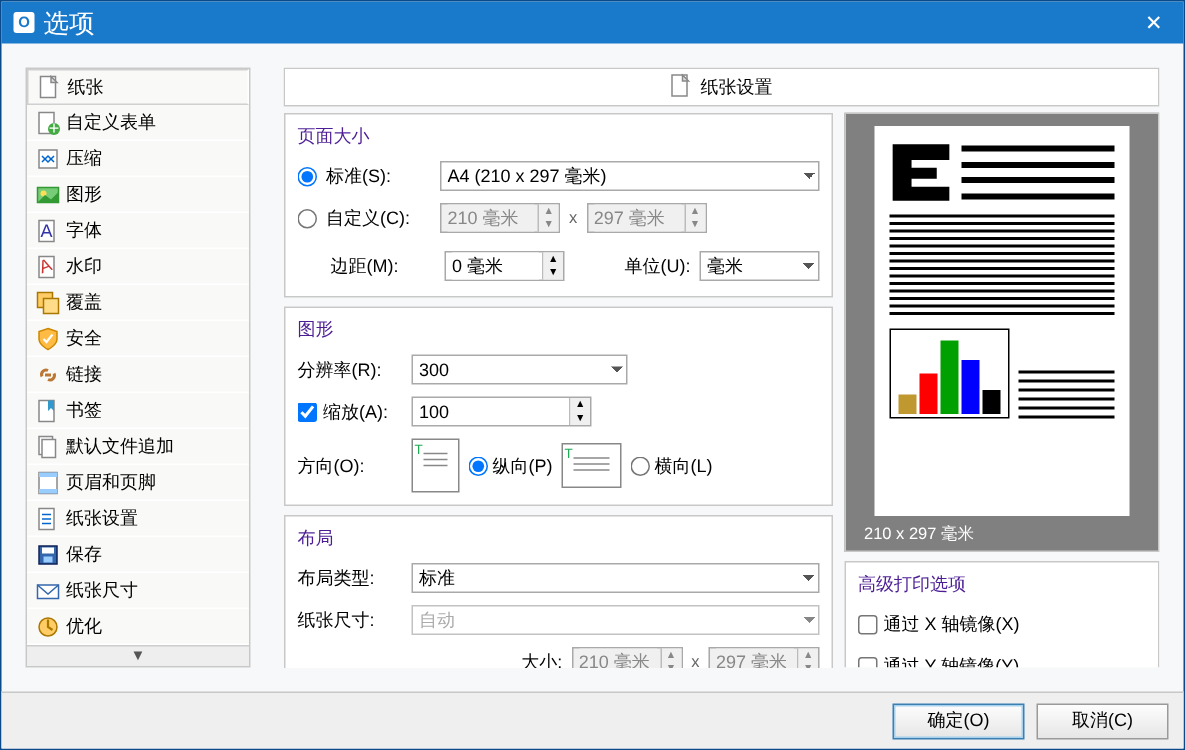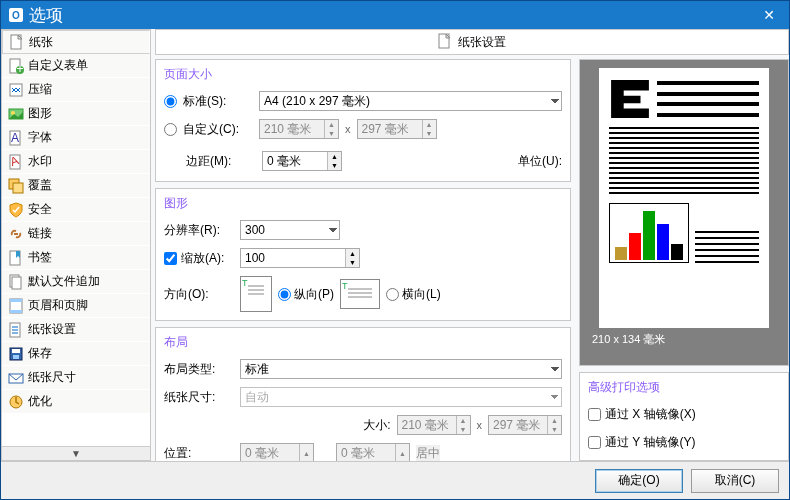--- a/index.html
+++ b/index.html
@@ -2,33 +2,33 @@
 <html><head>
 <meta charset="utf-8">
 <style>
 * { box-sizing: border-box; margin: 0; padding: 0; font-family: "Microsoft YaHei", "Segoe UI", Tahoma, sans-serif; font-size: 12px; }
 body { background: #d9e4f1; width: 790px; height: 500px; overflow: hidden; }
 .window { width: 790px; height: 500px; border: 1px solid #0a4a8a; background: #f7f8f9; display: flex; flex-direction: column; }
 .titlebar { height: 28px; background: #1979ca; color: #fff; display: flex; align-items: center; padding: 0 8px; }
 .titlebar .app-icon { width: 14px; height: 14px; background: #fff; color:#1979ca; font-size:10px; display:flex; align-items:center; justify-content:center; margin-right:6px; border-radius:2px; font-weight:bold; }
 .titlebar .title { font-size: 17px; flex: 1; }
 .titlebar .close { font-size: 14px; cursor: pointer; padding: 0 6px; }
-.body { flex: 1; display: flex; padding: 0; gap: 4px; overflow:hidden; }
+.body { flex: 1; display: flex; padding: 16px; gap: 22px; overflow:hidden; }
 .sidebar { width: 150px; background:#fff; border:1px solid #c8c8c8; display:flex; flex-direction:column; position:relative; }
 .sidebar-list { flex:1; overflow:hidden; }
 .tab-item { height:24px; display:flex; align-items:center; padding:0 6px; border-bottom:1px solid #fff; cursor:pointer; gap:4px; background:#f9f9f8; }
 .tab-item.selected { background:#f9f9f8; border:1px solid #d0d0d0; border-right-color:#fff; border-left-color:#d0d0d0; }
 .tab-icon { width:16px; height:16px; display:flex; align-items:center; justify-content:center; }
 .scroll-btn { height:14px; background:#eee; border-top:1px solid #ccc; display:flex; align-items:center; justify-content:center; cursor:pointer; font-size:10px; color:#555; }
 .main { flex:1; display:flex; flex-direction:column; gap:4px; overflow:hidden; }
 .main-header { height:26px; border:1px solid #c8c8c8; background:#fff; display:flex; align-items:center; justify-content:center; gap:6px; font-size:13px; }
 .content-row { flex:1; display:flex; gap:6px; overflow:hidden; }
 .settings { flex:1; overflow-y:auto; padding-right:2px; }
 .group { border:1px solid #c8c8c8; background:#fff; padding:6px 8px 8px; margin-bottom:6px; }
-.group-title { color:#8b5cf6; margin-bottom:6px; font-size:12px; }
+.group-title { color:#4c1d95; margin-bottom:6px; font-size:12px; }
 .row { display:flex; align-items:center; min-height:24px; gap:6px; margin-bottom:4px; }
 .row:last-child { margin-bottom:0; }
 .lab { display:inline-block; white-space:nowrap; }
 .lab-w { width:70px; }
 input[type=text], select.combo, .spinner { height:20px; border:1px solid #a9a9a9; background:#fff; padding:0 4px; }
 select.combo { appearance:none; -webkit-appearance:none; padding-right:16px; background-image:linear-gradient(45deg, transparent 50%, #555 50%), linear-gradient(-45deg, transparent 50%, #555 50%); background-position: right 6px center, right 2px center; background-size:4px 4px; background-repeat:no-repeat; }
 .spinner { display:inline-flex; align-items:center; position:relative; padding-right:16px; }
 .spinner input { border:none; width:100%; height:100%; outline:none; font-size:12px; }
 .spin-btns { position:absolute; right:0; top:0; bottom:0; width:14px; display:flex; flex-direction:column; border-left:1px solid #bbb; }
 .spin-btns span { flex:1; font-size:7px; display:flex; align-items:center; justify-content:center; background:#f0f0f0; cursor:pointer; }
@@ -274,28 +274,29 @@
               <span class="lab lab-w">边距(M):</span>
               <div class="spinner" style="width:80px">
                   <input value="0 毫米" style="">
                   <div class="spin-btns">
                     <span>▲</span>
                     <span>▼</span>
                   </div>
                 </div>
               <span style="flex:1"></span>
               <span class="lab">单位(U):</span>
+              <select class="combo" style="width:80px"><option>毫米</option></select>
             </div>
           </div>
 
           <div class="group">
             <div class="group-title">图形</div>
             <div class="row">
               <span class="lab lab-w">分辨率(R):</span>
-              <select class="combo" style="width:100px"><option>300</option></select>
+              <select class="combo" style="width:144px"><option>300</option></select>
             </div>
             <div class="row">
               <label class="checkbox" style="width:70px">
                   <input type="checkbox" checked="" style=""> 
                   <span>缩放(A):</span>
                 </label>
               <div class="spinner" style="width:120px">
                   <input value="100" style="">
                   <div class="spin-btns">
                     <span>▲</span>
@@ -427,21 +428,21 @@
                 <div style="flex:1; display:flex; flex-direction:column; gap:4px;">
                   <div class="pv-line"></div>
                     <div class="pv-line"></div>
                     <div class="pv-line"></div>
                   <div class="pv-line"></div>
                     <div class="pv-line"></div>
                     <div class="pv-line"></div>
                 </div>
               </div>
             </div>
-            <div class="pv-label">210 x 134 毫米</div>
+            <div class="pv-label">210 x 297 毫米</div>
           </div>
           <div class="adv-group">
             <div class="group-title">高级打印选项</div>
             <div class="row">
                 <label class="checkbox">
                   <input type="checkbox" style=""> 
                   <span>通过 X 轴镜像(X)</span>
                 </label>
               </div>
             <div class="row">

